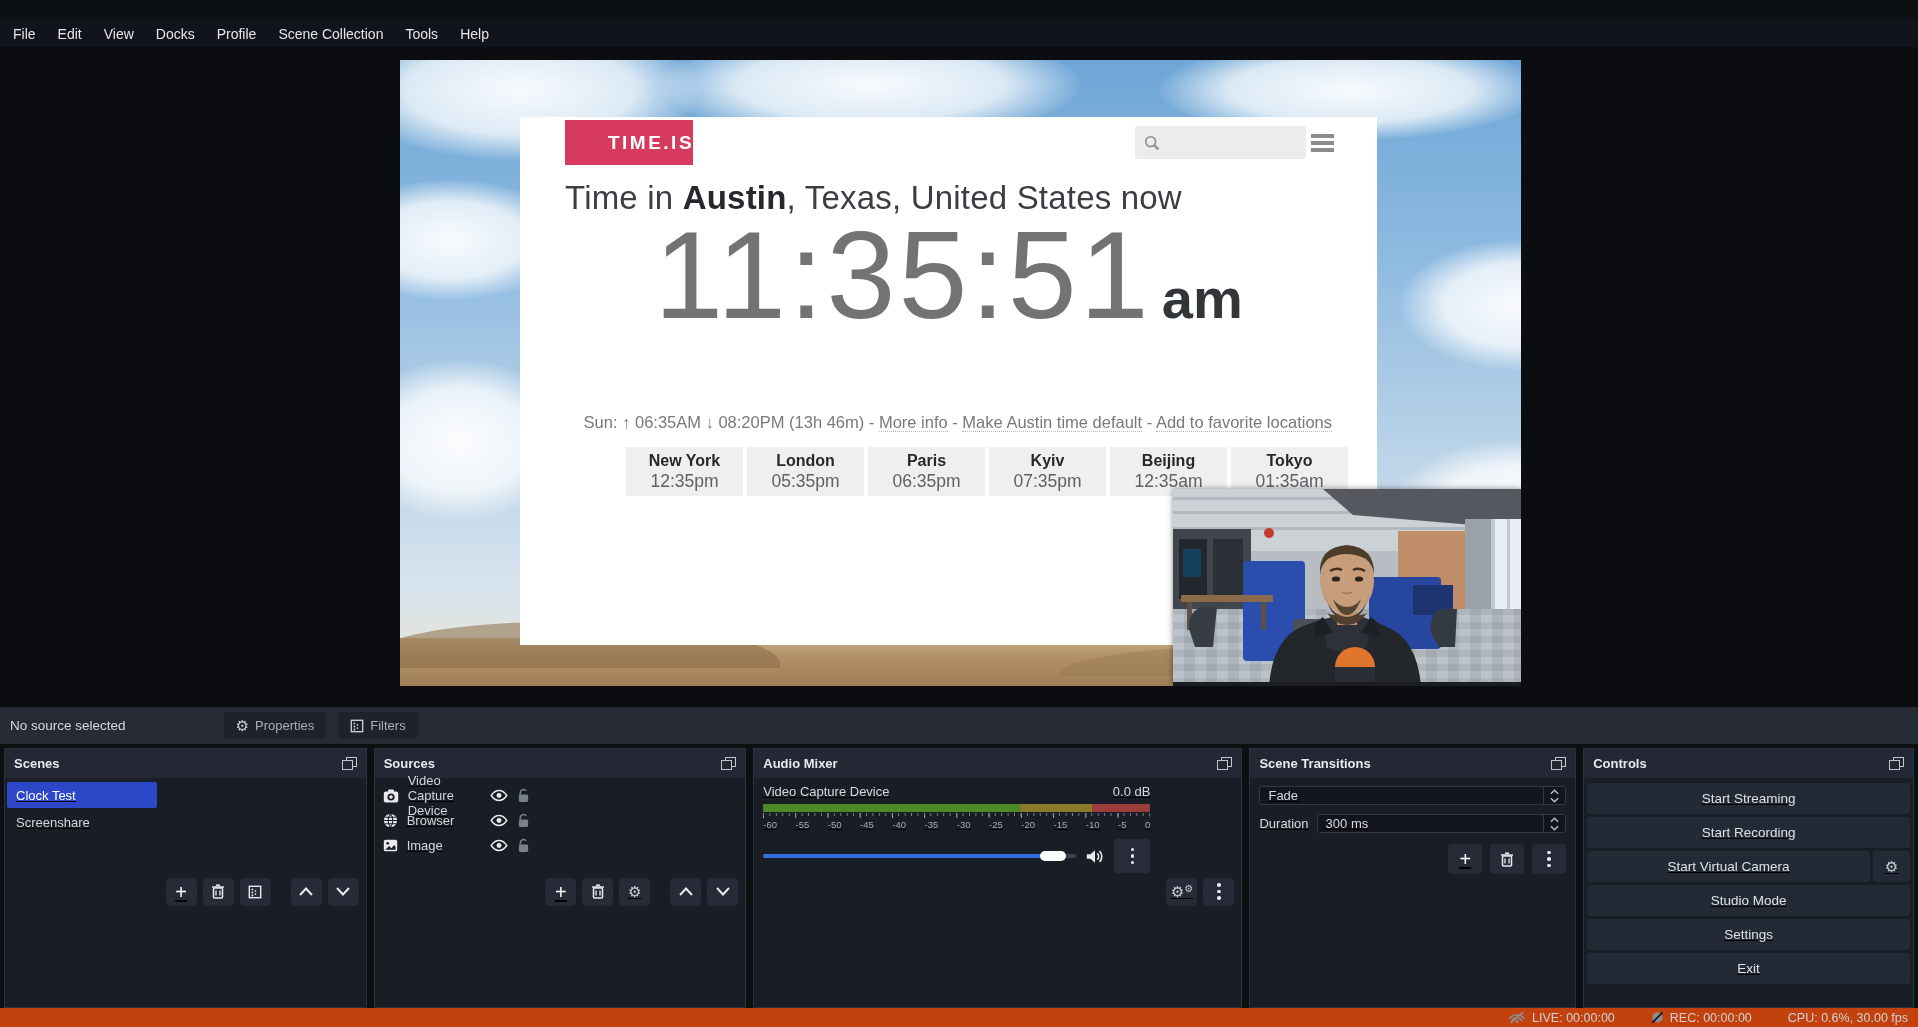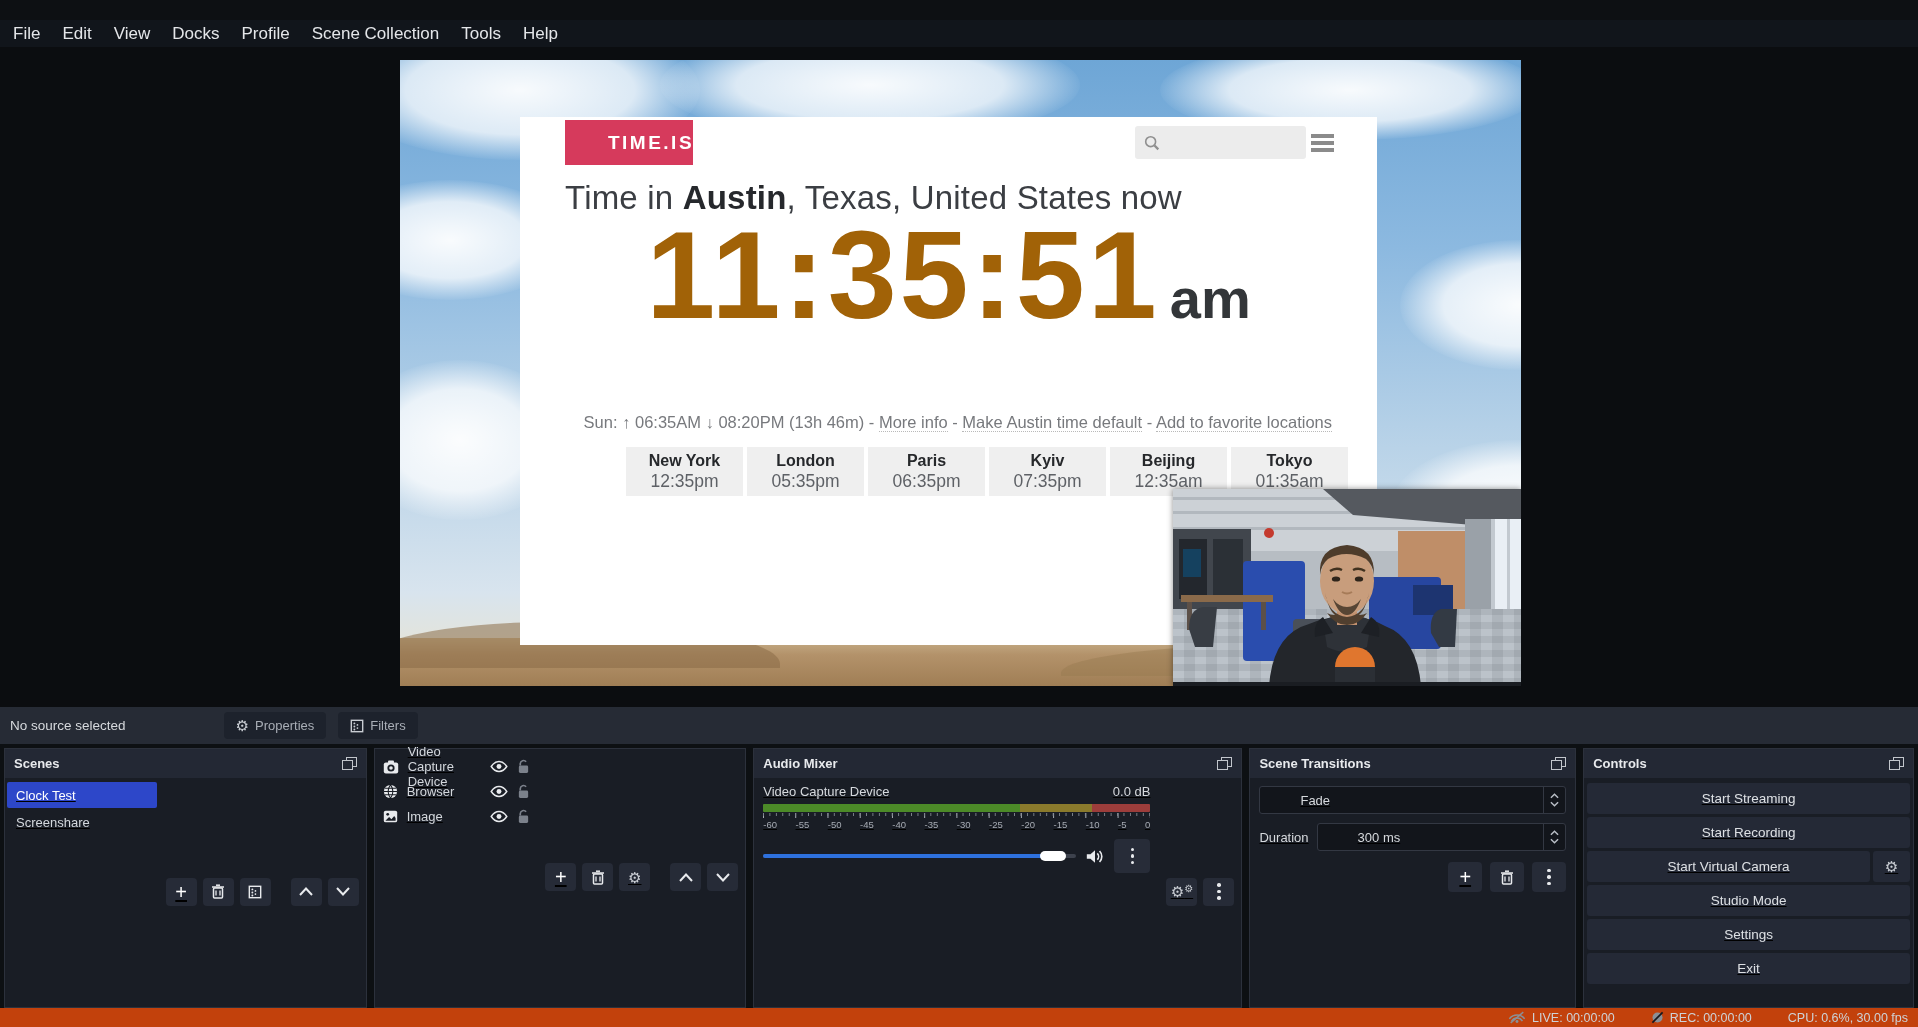--- a/index.html
+++ b/index.html
@@ -12,21 +12,21 @@
   .obs-logo { width:14px; height:14px; margin-right:7px; }
   .titlebar-text { font-size:12.5px; color:#1b1b1b; }
   .win-btns { position:absolute; right:0; top:0; height:20px; display:flex; }
   .win-btn { width:46px; height:20px; display:flex; align-items:center; justify-content:center; color:#1b1b1b; font-size:13px; }
   .restore-glyph { position:relative; width:9px; height:9px; }
   .restore-glyph::before { content:""; position:absolute; left:2px; top:0; width:7px; height:7px; border:1px solid #1b1b1b; background:#f2f3f5; }
   .restore-glyph::after { content:""; position:absolute; left:0; top:2px; width:7px; height:7px; border:1px solid #1b1b1b; background:#f2f3f5; }
 
   
   .menubar { position:absolute; left:0; top:20px; width:100%; height:27px; background:#11151b; display:flex; align-items:center; padding-left:2px; }
-  .menu-item { color:#e4e6e9; font-size:17px; padding:0 11px; height:100%; display:flex; align-items:center; }
+  .menu-item { color:#e4e6e9; font-size:14px; padding:0 11px; height:100%; display:flex; align-items:center; }
 
   
   .preview-area { position:absolute; left:0; top:47px; width:100%; height:660px; background:#0b0d10; }
   .canvas { position:absolute; left:400px; top:13px; width:1121px; height:626px; overflow:hidden;
             background:linear-gradient(180deg,#6ea6d6 0%, #8cb9e0 30%, #b9d3e8 62%, #d8e4ee 85%, #e2e4de 92%); }
   .cloud { position:absolute; border-radius:50%; background:radial-gradient(ellipse at center, rgba(255,255,255,.95) 0%, rgba(255,255,255,.75) 45%, rgba(255,255,255,0) 72%); }
   .desert { position:absolute; left:0; bottom:0; width:100%; height:48px;
             background:linear-gradient(180deg,#c7b08a 0%, #b3926a 35%, #a07e55 100%); }
   .dune { position:absolute; left:-40px; bottom:18px; width:420px; height:46px; background:#8a6c47; border-radius:50% 60% 0 0/100% 100% 0 0; opacity:.55; }
   .dune2 { position:absolute; right:-60px; bottom:10px; width:520px; height:34px; background:#97severely; background:#97794f; border-radius:60% 50% 0 0/100% 100% 0 0; opacity:.45; }
@@ -34,21 +34,21 @@
   
   .timeis { position:absolute; left:120px; top:57px; width:857px; height:528px; background:#ffffff; }
   .ti-logo { position:absolute; left:45px; top:3px; width:128px; height:45px; display:flex; align-items:center; justify-content:center;
              color:#fff; font-size:19px; font-weight:bold; letter-spacing:2.5px;padding-left:44px; }
   .ti-search { position:absolute; left:615px; top:9px; width:171px; height:33px; background:#ececec; border-radius:3px; display:flex; align-items:center; padding-left:8px; }
   .ti-burger { position:absolute; left:791px; top:15px; width:23px; height:22px; display:flex; flex-direction:column; justify-content:space-between; padding:2px 0; }
   .ti-burger span { display:block; height:4px; background:#8b8b8b; }
   .ti-heading { position:absolute; left:45px; top:62px; font-size:33px; color:#3b3e43; letter-spacing:.2px; }
   .ti-heading b { font-weight:800; color:#26282c; }
   .ti-clock-row { position:absolute; left:0; top:96px; width:100%; text-align:center; white-space:nowrap; }
-  .ti-clock { font-size:124px; line-height:1; font-weight:700; color:#a16207; letter-spacing:3px; }
+  .ti-clock { font-size:124px; line-height:1; font-weight:400; color:#737373; letter-spacing:3px; }
   .ti-ampm { font-size:56px; font-weight:700; color:#333639; margin-left:10px; }
   .ti-date { position:absolute; right:45px; top:252px; font-size:30px; color:#45484d; }
   .ti-sun { position:absolute; right:45px; top:296px; font-size:16.5px; color:#77797d; white-space:nowrap; }
   .ti-link { color:#77797d; border-bottom:1px dotted #b9b9b9; }
   .ti-cities { position:absolute; right:29px; top:330px; display:flex; gap:4px; }
   .ti-city { width:117px; height:49px; background:#efefef; text-align:center; padding-top:5px; }
   .ti-city .name { font-size:16px; font-weight:bold; color:#26282b; }
   .ti-city .time { font-size:17.5px; color:#5e6166; margin-top:1px; }
 
   
@@ -96,21 +96,21 @@
   .vol-slider { position:relative; flex:1; height:10px; }
   .vol-track { position:absolute; left:0; top:3px; height:4px; width:100%; background:#3d424d; border-radius:2px; }
   .vol-fill { position:absolute; left:0; top:3px; height:4px; width:96%; background:#2e71de; border-radius:2px; }
   .vol-handle { position:absolute; top:0; left:calc(96% - 24px); width:26px; height:10px; background:#fff; border-radius:5px; }
   .kebab-btn { width:36px; height:34px; background:#272c38; border-radius:4px; display:flex; align-items:center; justify-content:center; }
   .dots { display:flex; flex-direction:column; gap:3px; }
   .dots i { width:3.5px; height:3.5px; background:#e8eaed; border-radius:50%; }
 
   .transitions-panel { width:328px; }
   .trans-body { padding:8px 9px; display:flex; flex-direction:column; }
-  .combo { height:28px; background:#12151b; border:1px solid #33384333; border:1px solid #333843; border-radius:3px; display:flex; align-items:center;padding-left:32px; }
+  .combo { height:19px; background:#12151b; border:1px solid #33384333; border:1px solid #333843; border-radius:3px; display:flex; align-items:center; }
   .combo .value { flex:1; padding-left:8px; font-size:13px; color:#d6d9dd; }
   .combo .spin { width:22px; height:100%; border-left:1px solid #333843; display:flex; flex-direction:column; align-items:center; justify-content:center; gap:2px; }
   .duration-row { display:flex; align-items:center; margin-top:9px; gap:8px; }
   .duration-label { font-size:13px; color:#d6d9dd; }
   .trans-btns { display:flex; justify-content:flex-end; gap:8px; margin-top:11px; }
   .trans-btns .icon-btn { width:34px; height:30px; }
 
   .controls-panel { width:332px; }
   .controls-body { padding:5px 3px; display:flex; flex-direction:column; gap:3px; }
   .ctl-btn { height:31px; background:#242936; border-radius:3px; color:#dde0e4; font-size:13.5px; display:flex; align-items:center; justify-content:center; }
@@ -334,20 +334,24 @@
           <div class="icon-btn">
             <svg width="14" height="9" viewBox="0 0 14 9">
                 <polyline points="1,1 7,7.5 13,1" fill="none" stroke="#e8eaed" stroke-width="2"></polyline>
               </svg>
           </div>
         </div>
       </div>
     </div>
 
     <div class="panel sources-panel">
+      <div class="panel-header">
+        <span class="panel-title">Sources</span>
+        <span class="popout"></span>
+      </div>
       <div class="panel-body">
         <div style="padding-top:5px; flex:1;">
           <div class="source-row">
             <svg width="16" height="14" viewBox="0 0 16 14">
                 <rect x="0.8" y="2.5" width="14.4" height="11" rx="2" fill="#e8eaed"></rect>
                 <rect x="5" y="0.5" width="6" height="3" rx="1" fill="#e8eaed"></rect>
                 <circle cx="8" cy="8" r="3.6" fill="#191d25"></circle>
                 <circle cx="8" cy="8" r="1.8" fill="#e8eaed"></circle>
               </svg>
             <span class="label">Video Capture Device</span>

